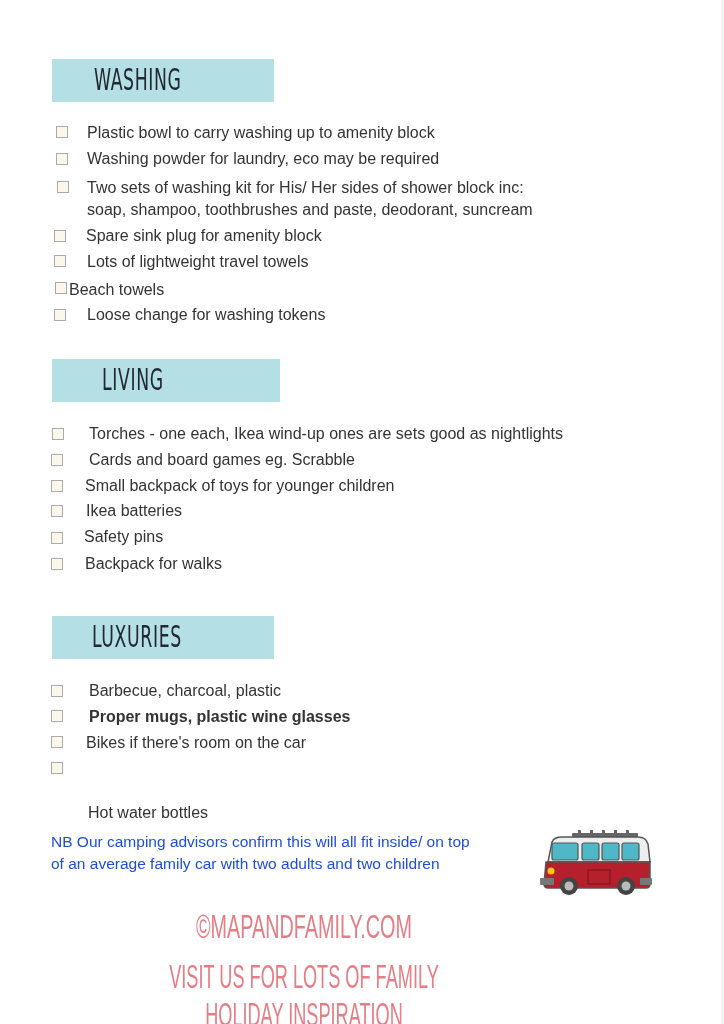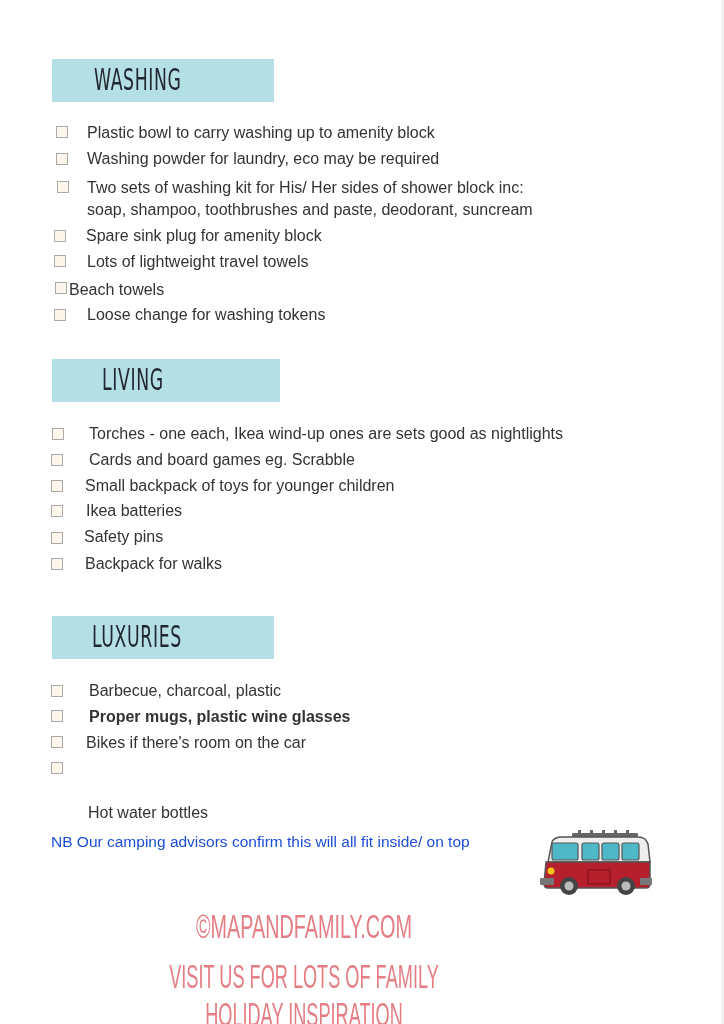--- a/index.html
+++ b/index.html
@@ -100,20 +100,21 @@
 
   <div class="box" style="left:51px;top:736px;"></div>
   <div class="text" style="left:86px;top:732px;">Bikes if there's room on the car</div>
 
   <div class="box" style="left:51px;top:762px;"></div>
   <div class="text" style="left:88px;top:757px;margin-top:45px;">Hot water bottles</div>
 </div>
 
 <div class="note">
   <div>NB Our camping advisors confirm this will all fit inside/ on top</div>
+  <div>of an average family car with two adults and two children</div>
 </div>
 
 <svg class="van" viewBox="0 0 116 68">
 
   <rect x="34" y="3" width="66" height="4" rx="1" fill="#666"></rect>
   <rect x="40" y="0" width="3" height="7" fill="#666"></rect>
   <rect x="52" y="0" width="3" height="7" fill="#666"></rect>
   <rect x="64" y="0" width="3" height="7" fill="#666"></rect>
   <rect x="76" y="0" width="3" height="7" fill="#666"></rect>
   <rect x="88" y="0" width="3" height="7" fill="#666"></rect>

